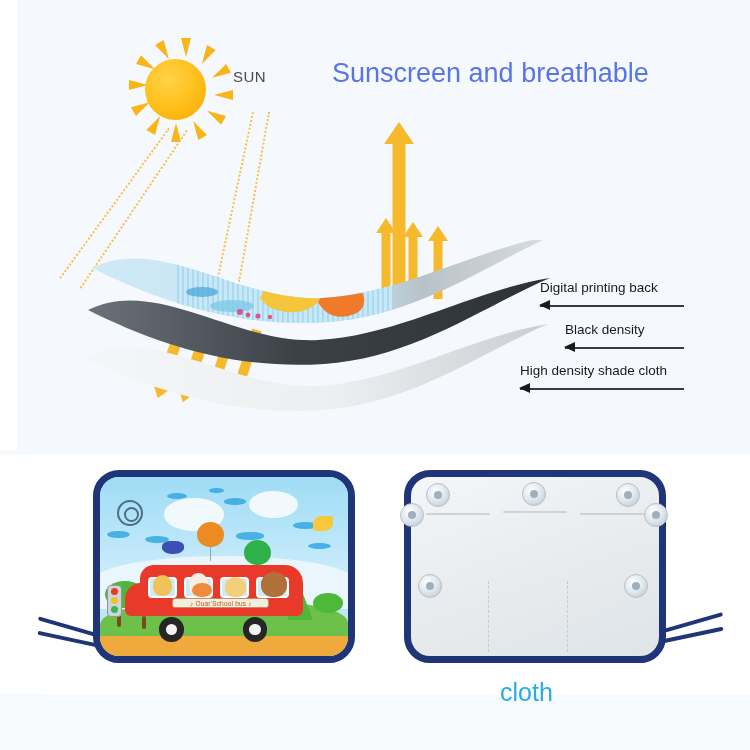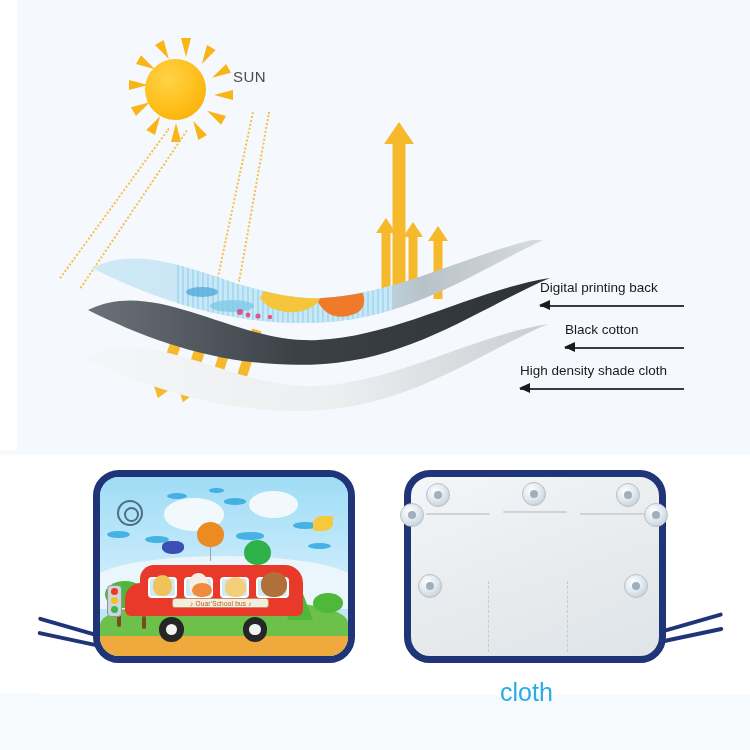--- a/index.html
+++ b/index.html
@@ -186,20 +186,21 @@
         <div class="ray" style="transform: rotate(210deg) translate(-50%, 0px) translateY(33px);"></div>
         <div class="ray" style="transform: rotate(240deg) translate(-50%, 0px) translateY(33px);"></div>
         <div class="ray" style="transform: rotate(270deg) translate(-50%, 0px) translateY(33px);"></div>
         <div class="ray" style="transform: rotate(300deg) translate(-50%, 0px) translateY(33px);"></div>
         <div class="ray" style="transform: rotate(330deg) translate(-50%, 0px) translateY(33px);"></div>
       </div>
     <div class="sun-core"></div>
   </div>
   <div class="sun-label">SUN</div>
 
+  <div class="title">Sunscreen and breathable</div>
 
   <div id="beams">
       <div class="dot-beam" style="left: 168px; top: 128px; height: 185px; transform: rotate(36deg);"></div>
       <div class="dot-beam" style="left: 186px; top: 130px; height: 190px; transform: rotate(34deg);"></div>
       <div class="dot-beam" style="left: 252px; top: 112px; height: 170px; transform: rotate(12deg);"></div>
       <div class="dot-beam" style="left: 268px; top: 112px; height: 172px; transform: rotate(10deg);"></div>
     </div>
 
   <div id="arrows">
       <div class="arrow" style="left: 176px; top: 252px; width: 11px; height: 75px; transform: rotate(198deg);">
@@ -295,21 +296,21 @@
     </svg>
   </div>
 
   <div class="callout" style="left:540px;top:280px;">
     <div class="txt">Digital printing back</div>
     <div class="line" style="top:25px;width:144px;"></div>
     <div class="tip" style="left:-1px;top:20px;"></div>
   </div>
 
   <div class="callout" style="left:565px;top:322px;">
-    <div class="txt">Black cotton</div>
+    <div class="txt">Black density</div>
     <div class="line" style="top:25px;width:119px;"></div>
     <div class="tip" style="left:-1px;top:20px;"></div>
   </div>
 
   <div class="callout" style="left:520px;top:363px;">
     <div class="txt">High density shade cloth</div>
     <div class="line" style="top:25px;width:164px;"></div>
     <div class="tip" style="left:-1px;top:20px;"></div>
   </div>
 

